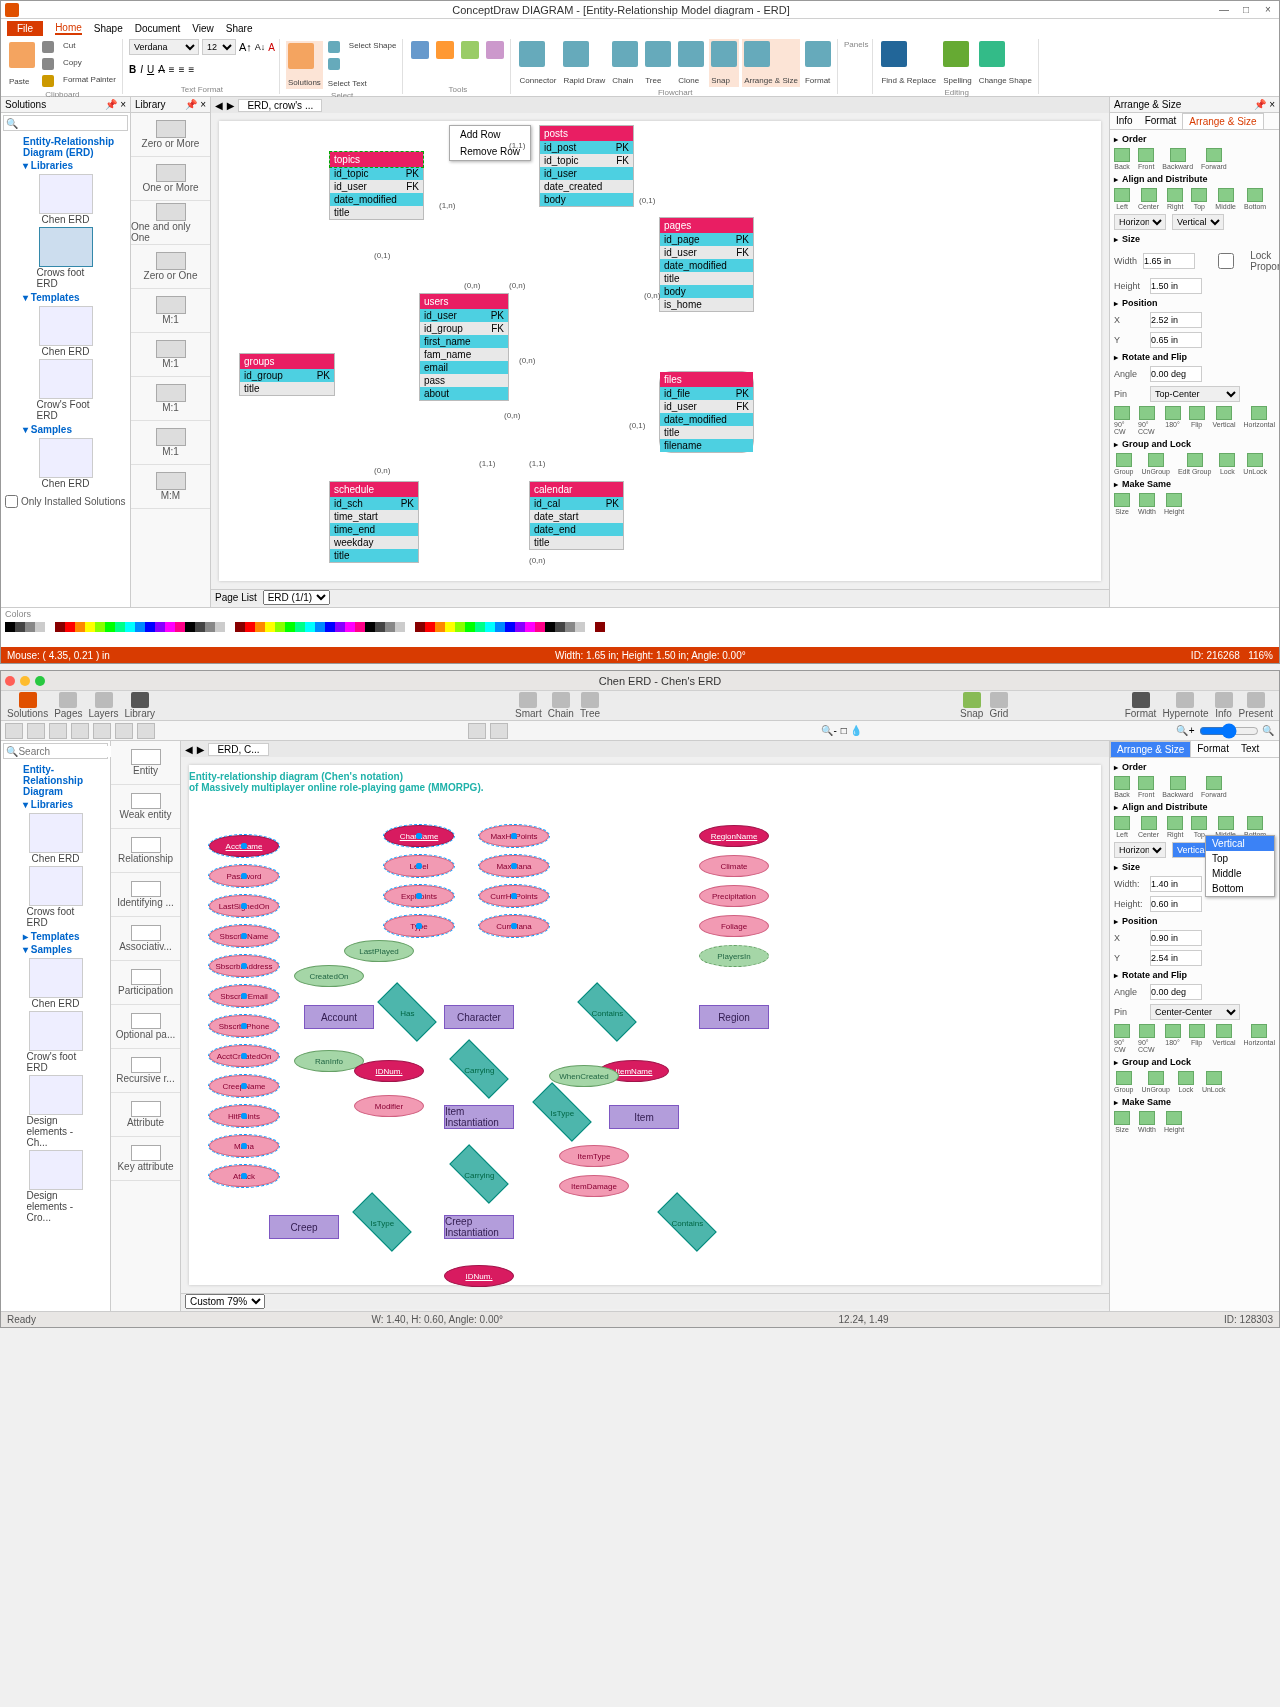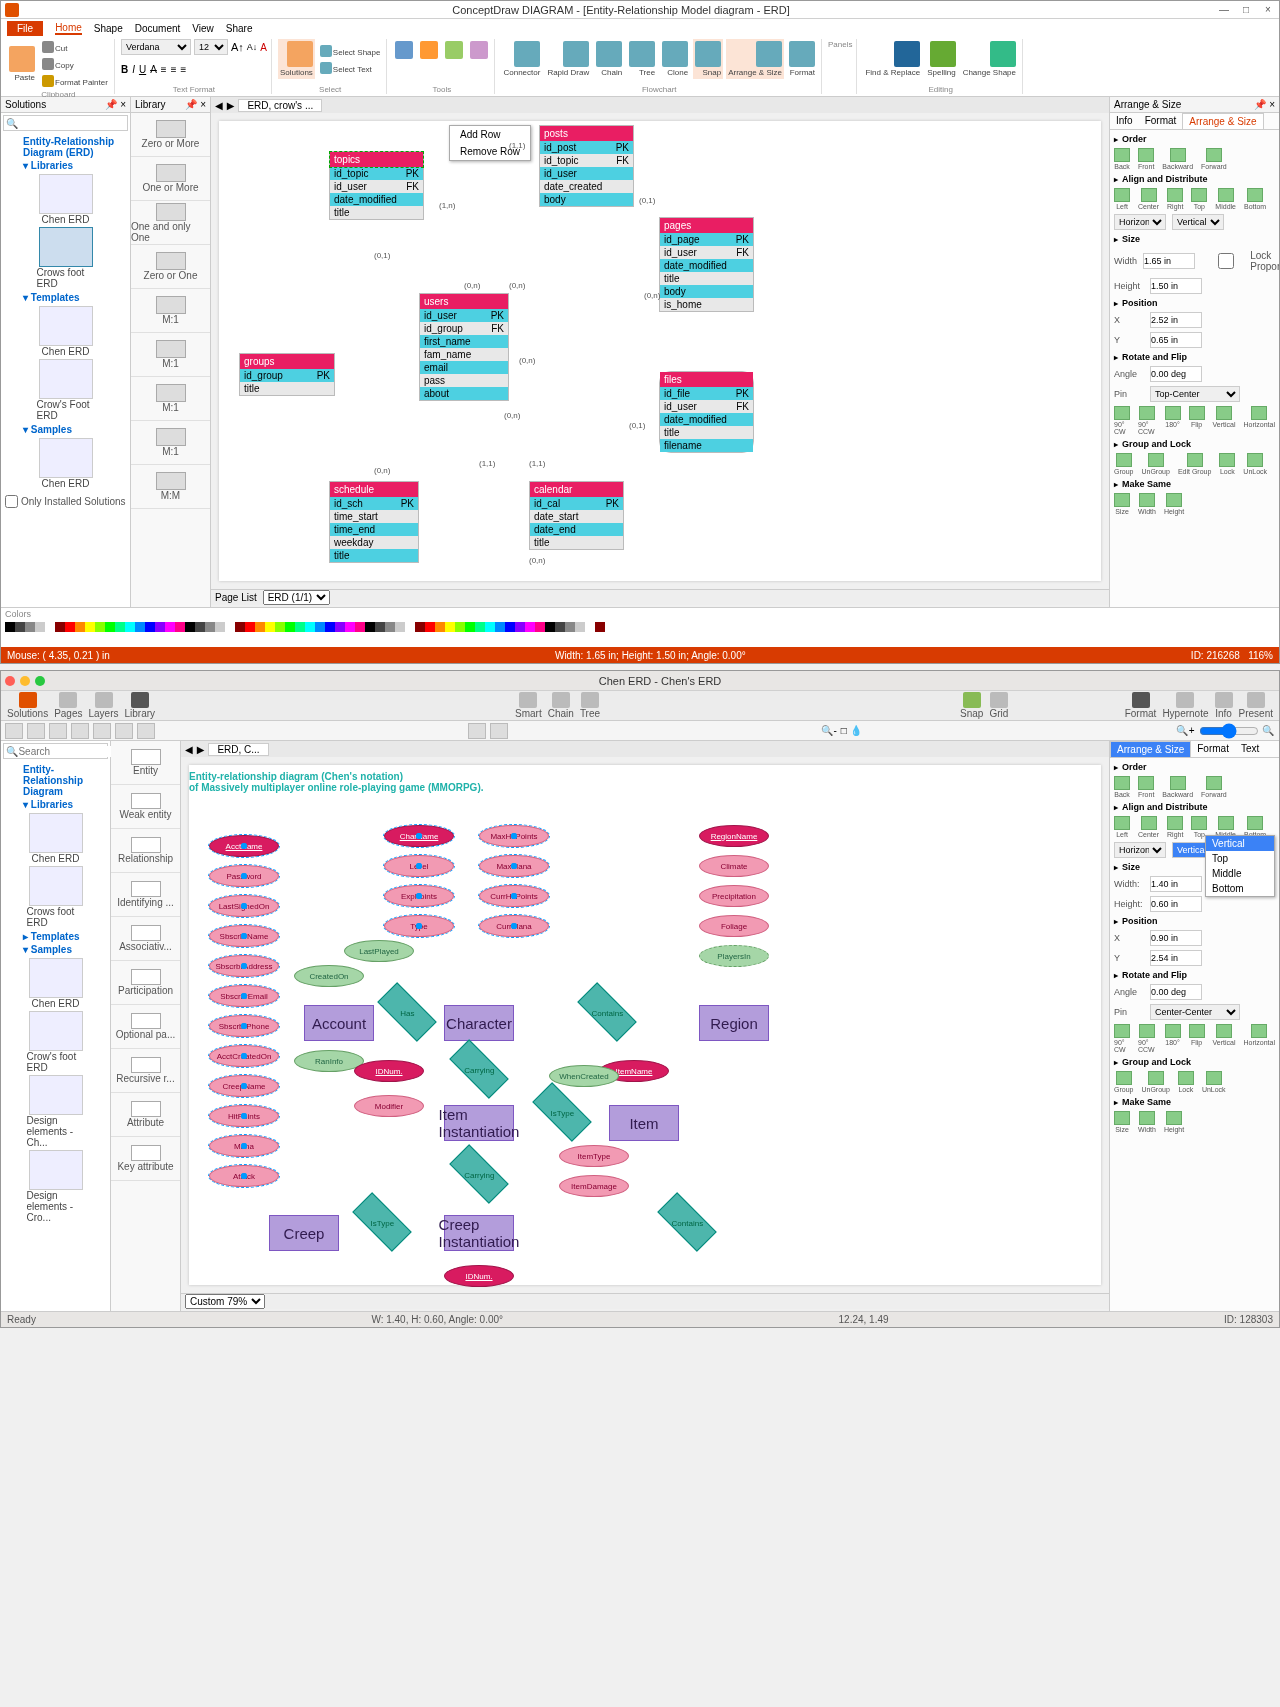--- a/index.html
+++ b/index.html
@@ -13,21 +13,21 @@
 .winbtns{display:flex;gap:8px}
 .winbtns span{width:14px;text-align:center;color:#555;cursor:default}
 .menubar{height:18px;display:flex;align-items:center;gap:12px;padding:0 6px;font-size:11px}
 .menubar .file{background:#d83b01;color:#fff;padding:2px 10px}
 .menubar .active{color:#d83b01;border-bottom:2px solid #d83b01}
 .menubar span{cursor:default}
 .ribbon{height:60px;background:#fff;border-bottom:1px solid #ccc;display:flex;gap:2px;padding:2px}
 .ribgroup{display:flex;flex-direction:column;border-right:1px solid #e0e0e0;padding:0 4px;justify-content:space-between}
 .ribgroup .lbl{font-size:8px;color:#888;text-align:center;padding-top:1px}
 .ribgroup .btns{display:flex;gap:3px;flex-wrap:wrap;align-items:center}
-.rbtn{display:flex;flex-direction:column;align-items:flex-end;gap:1px;padding:2px;cursor:default}
+.rbtn{display:flex;flex-direction:column;align-items:flex-start;gap:9px;padding:2px;cursor:default}
 .rbtn .ic{width:18px;height:18px;background:#6ab;border-radius:2px}
 .rbtn.big .ic{width:26px;height:26px}
 .rbtn .tx{font-size:8px;color:#444}
 .rbtn.sel{background:#fce4d6}
 .fontbox{display:flex;gap:2px;align-items:center}
 .fontbox select,.fontbox input{height:16px;font-size:9px;border:1px solid #ccc}
 
 .main{display:flex;height:510px}
 .leftpanel{width:130px;border-right:1px solid #ccc;display:flex;flex-direction:column}
 .panelhead{background:#f4f4f4;font-size:11px;padding:2px 4px;border-bottom:1px solid #ccc;display:flex;justify-content:space-between;align-items:center}
@@ -87,21 +87,21 @@
 .mac .toolbar2 .tb{width:18px;height:16px;background:#ddd;border:1px solid #bbb;cursor:default}
 .mac .leftpanel{width:110px}
 .mac .midpanel{width:70px}
 .mac .rightpanel{width:170px}
 .mac .canvas .paper{height:520px}
 .chen-title{position:absolute;left:0;right:0;top:6px;text-align:left;color:#20b2aa;font-size:14px;font-weight:bold}
 .attr{position:absolute;width:70px;height:22px;background:#f29ab3;border:1px solid #d06080;border-radius:50%;display:flex;align-items:center;justify-content:center;font-size:8px;color:#803;cursor:default}
 .attr.key{text-decoration:underline;background:#d81b60;color:#fff;border-color:#a0144a}
 .attr.grn{background:#a5d6a7;border-color:#66a066;color:#264}
 .attr.dash{border-style:dashed}
-.ent{position:absolute;width:70px;height:36px;background:#b39ddb;border:1px solid #7e57c2;display:flex;align-items:center;justify-content:center;font-size:15px;color:#311b4f}
+.ent{position:absolute;width:70px;height:24px;background:#b39ddb;border:1px solid #7e57c2;display:flex;align-items:center;justify-content:center;font-size:10px;color:#311b4f}
 .rel{position:absolute;width:56px;height:28px;background:#4db6ac;border:1px solid #00897b;transform:rotate(45deg);cursor:default}
 .rel .t{transform:rotate(-45deg);font-size:8px;color:#064;position:absolute;width:56px;text-align:center;top:9px}
 .sel-handles{outline:1px dashed #09f}
 .sel-handles:before,.sel-handles:after{content:"";position:absolute;width:6px;height:6px;background:#09f;border-radius:50%}
 .dropdown{position:absolute;background:#fff;border:1px solid #aaa;box-shadow:1px 1px 3px rgba(0,0,0,.3);font-size:10px;width:70px}
 .dropdown div{padding:2px 6px;cursor:default}
 .dropdown div.on{background:#3b82f6;color:#fff}
 .chk{font-size:9px;color:#555;padding:2px 4px;display:flex;align-items:center;gap:3px}
 .statusmac{height:16px;background:#e8e6e4;font-size:9px;display:flex;align-items:center;padding:0 6px;justify-content:space-between;color:#555;border-top:1px solid #ccc}
 </style>
@@ -175,21 +175,21 @@
     <div class="btns">
       <div class="rbtn big sel">
               <span class="ic" style="background:#f4a460"></span>
               <span class="tx">Solutions</span>
             </div>
       <div style="display:flex;flex-direction:column;gap:1px">
         <div class="rbtn" style="flex-direction:row">
                 <span class="ic" style="width:12px;height:12px"></span>
                 <span class="tx">Select Shape</span>
               </div>
-        <div class="rbtn" style="flex-direction:row">
+        <div class="rbtn" style="flex-direction:column">
                 <span class="ic" style="width:12px;height:12px"></span>
                 <span class="tx">Select Text</span>
               </div>
       </div>
     </div>
     <div class="lbl">Select</div>
   </div>
   <div class="ribgroup">
     <div class="btns">
       <div class="rbtn">

